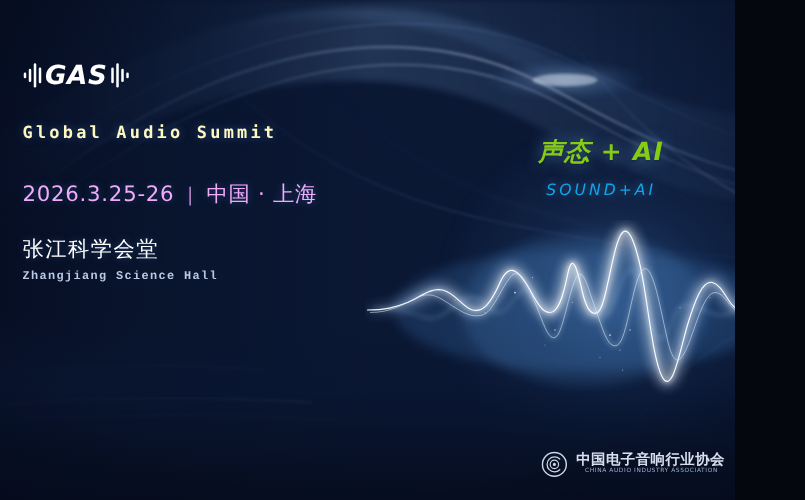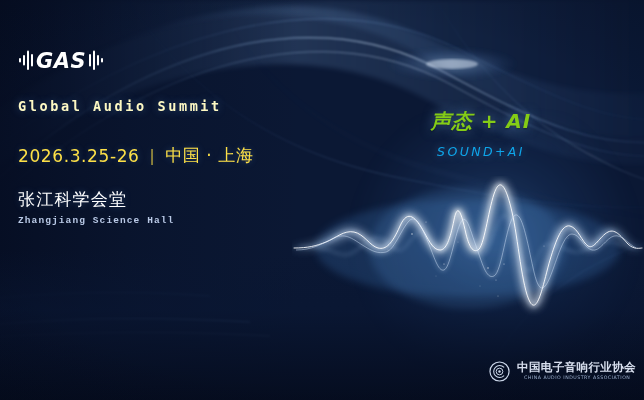--- a/index.html
+++ b/index.html
@@ -1,19 +1,19 @@
 <!DOCTYPE html>
 <html><head>
 <meta charset="utf-8">
 <style>
   html,body{margin:0;padding:0;background:#05070f;}
   body{font-family:"Liberation Sans","DejaVu Sans",sans-serif;}
 
   .poster{
-    position:relative;width:644px;height:400px;overflow:hidden;
+    position:relative;width:588px;height:400px;overflow:hidden;
     background:
       radial-gradient(120% 90% at 72% 18%, #1b3a6e 0%, #152f5c 22%, #102548 45%, #0b1a36 68%, #070f24 100%),
       linear-gradient(180deg,#0d1c3a 0%, #102murk 1%, #0a1530 100%);
     background-color:#0b1834;
   }
 
   
   .bg-layer{position:absolute;inset:0;pointer-events:none;}
   .vignette{
     background:
@@ -54,21 +54,21 @@
     margin-top:7px;
     font-family:"DejaVu Sans Mono","Liberation Mono",monospace;
     font-size:13.5px;font-weight:700;color:#fef9c3;
     letter-spacing:2.6px;white-space:nowrap;
     text-shadow:0 0 8px rgba(110,170,250,.35);
   }
 
   .date-row{
     margin-top:30px;
     font-family:"DejaVu Sans","Liberation Sans",sans-serif;
-    font-size:17px;font-weight:400;color:#fde047;letter-spacing:.6px;
+    font-size:17px;font-weight:400;color:#f0abfc;letter-spacing:.6px;
     white-space:nowrap;display:flex;align-items:center;
     text-shadow:0 0 7px rgba(110,170,250,.30);
   }
   .date-row .sep{margin:0 10px;opacity:.75;font-size:15px;}
 
   .venue-cn{
     margin-top:21px;
     font-family:"DejaVu Sans","Liberation Sans",sans-serif;
     font-size:17px;font-weight:400;color:#ffffff;letter-spacing:1.2px;
     white-space:nowrap;

